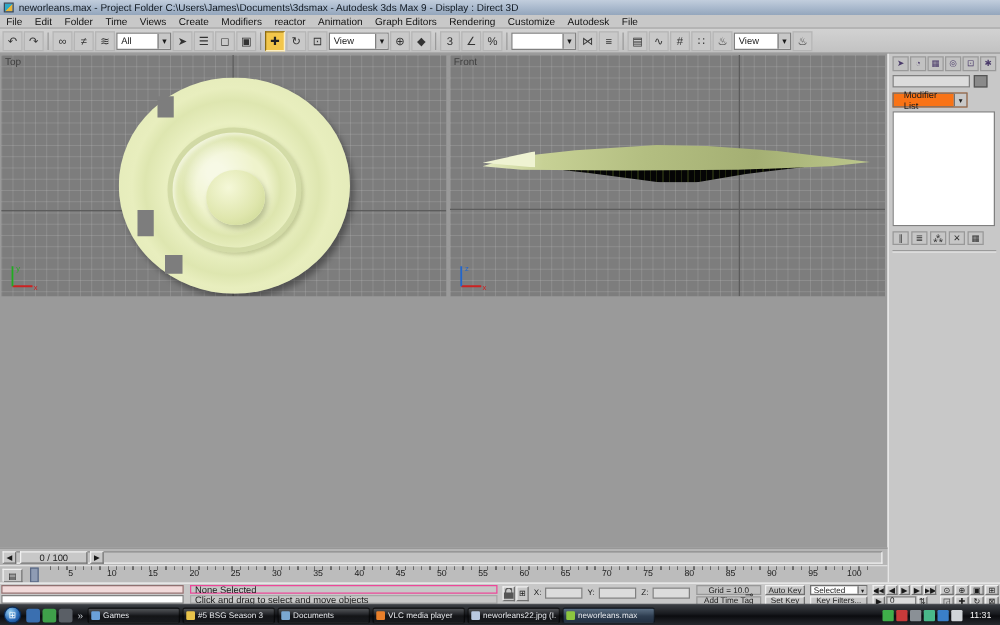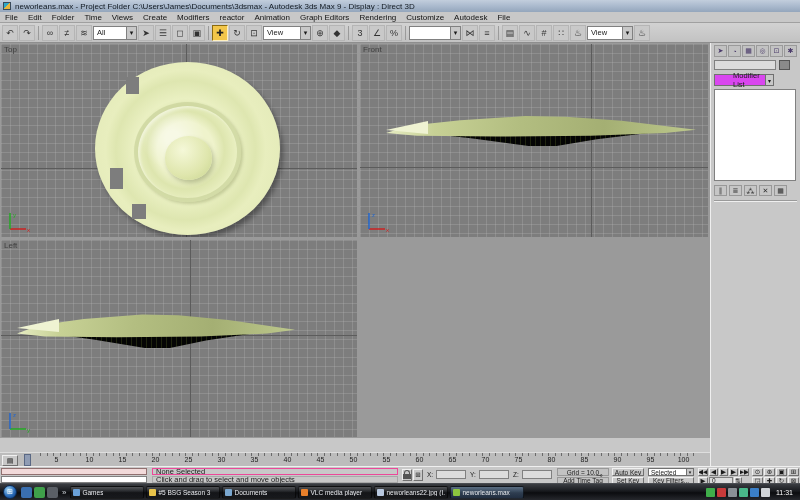--- a/index.html
+++ b/index.html
@@ -86,22 +86,22 @@
 
   
   #cmdpanel { position:absolute; left:710px; top:43px; width:90px; height:423px; background:#c8c8c8;
     border-left:1px solid #efefef; padding:2px 3px; }
   #cp-tabs { display:flex; gap:1px; margin-bottom:3px; }
   #cp-tabs .cptab { width:13px; height:12px; background:#c2c2c2; border:1px solid #9a9a9a;
     display:flex; align-items:center; justify-content:center; font-size:7px; color:#4a3a6a; }
   #cp-name { display:flex; gap:3px; align-items:center; margin-bottom:4px; }
   #cp-name .nfield { width:62px; height:10px; background:#dcdcdc; border:1px solid #808080; }
   #cp-name .swatch { width:11px; height:10px; background:#8a8a8a; border:1px solid #555; }
-  #cp-modlist { width:60px; height:12px; background:#d946ef; border:1px solid #707070;
-    display:flex; align-items:center; font-size:7.5px; padding-left:18px; margin-bottom:3px; }
+  #cp-modlist { width:60px; height:12px; background:#f97316; border:1px solid #707070;
+    display:flex; align-items:center; font-size:7.5px; padding-left:8px; margin-bottom:3px; }
   #cp-modlist .da { margin-left:auto; width:10px; height:100%; background:#c8c8c8; border-left:1px solid #707070;
     display:flex; align-items:center; justify-content:center; font-size:6px; }
   #cp-stack { width:82px; height:92px; background:#fff; border:1px solid #808080; margin-bottom:4px; }
   #cp-tools { display:flex; gap:2px; margin-bottom:4px; }
   #cp-tools .cpt { width:13px; height:11px; background:#c6c6c6; border:1px solid #989898;
     display:flex; align-items:center; justify-content:center; font-size:7px; color:#333; }
   #cp-sep { height:1px; background:#9a9a9a; box-shadow:0 1px 0 #efefef; }
 
   
   #timeslider { position:absolute; left:0; top:438px; width:710px; height:14px; background:#b6b6b6;
@@ -324,36 +324,20 @@
         <div class="tiphl"></div>
       </div>
       <svg class="tripod" width="26" height="24">
         <line x1="4" y1="20" x2="20" y2="20" stroke="#cc2222" stroke-width="1.5"></line>
         <line x1="4" y1="20" x2="4" y2="4" stroke="#2266cc" stroke-width="1.5"></line>
         <text x="21" y="23" font-size="6" fill="#cc2222">x</text>
         <text x="7" y="8" font-size="6" fill="#2266cc">z</text>
       </svg>
     </div>
 
-    <div class="vp grid" id="vp-left" style="left:1px;top:197px;width:356px;height:197px;">
-      <div class="vplabel">Left</div>
-      <div class="axisline-h" style="top:95px"></div>
-      <div class="axisline-v" style="left:189px"></div>
-      <div class="disc-side" style="left:16px;top:70px;width:278px;height:38px;">
-        <div class="sbot"></div>
-        <div class="stop"></div>
-        <div class="tiphl"></div>
-      </div>
-      <svg class="tripod" width="26" height="24">
-        <line x1="4" y1="20" x2="20" y2="20" stroke="#22aa22" stroke-width="1.5"></line>
-        <line x1="4" y1="20" x2="4" y2="4" stroke="#2266cc" stroke-width="1.5"></line>
-        <text x="21" y="23" font-size="6" fill="#22aa22">y</text>
-        <text x="7" y="8" font-size="6" fill="#2266cc">z</text>
-      </svg>
-    </div>
 
   </div>
 
   <div id="cmdpanel">
     <div id="cp-tabs">
       <div class="cptab">
           <span>➤</span>
         </div>
       <div class="cptab">
           <span>◔</span>
@@ -393,20 +377,32 @@
       <div class="cpt">
           <span>✕</span>
         </div>
       <div class="cpt">
           <span>▦</span>
         </div>
     </div>
     <div id="cp-sep"></div>
   </div>
 
+  <div id="timeslider">
+    <div id="ts-track"></div>
+    <div class="ts-arrow" style="left:2px">
+        <span>◀</span>
+      </div>
+    <div id="ts-thumb">
+        <span>0 / 100</span>
+      </div>
+    <div class="ts-arrow" style="left:72px">
+        <span>▶</span>
+      </div>
+  </div>
 
   <div id="trackbar">
     <div id="tb-toggle">
         <span>▤</span>
       </div>
     <div id="tb-thumb"></div>
     <div id="tb-ticks"></div>
     <div id="tb-nums">
       <span>5</span>
       <span>10</span>

